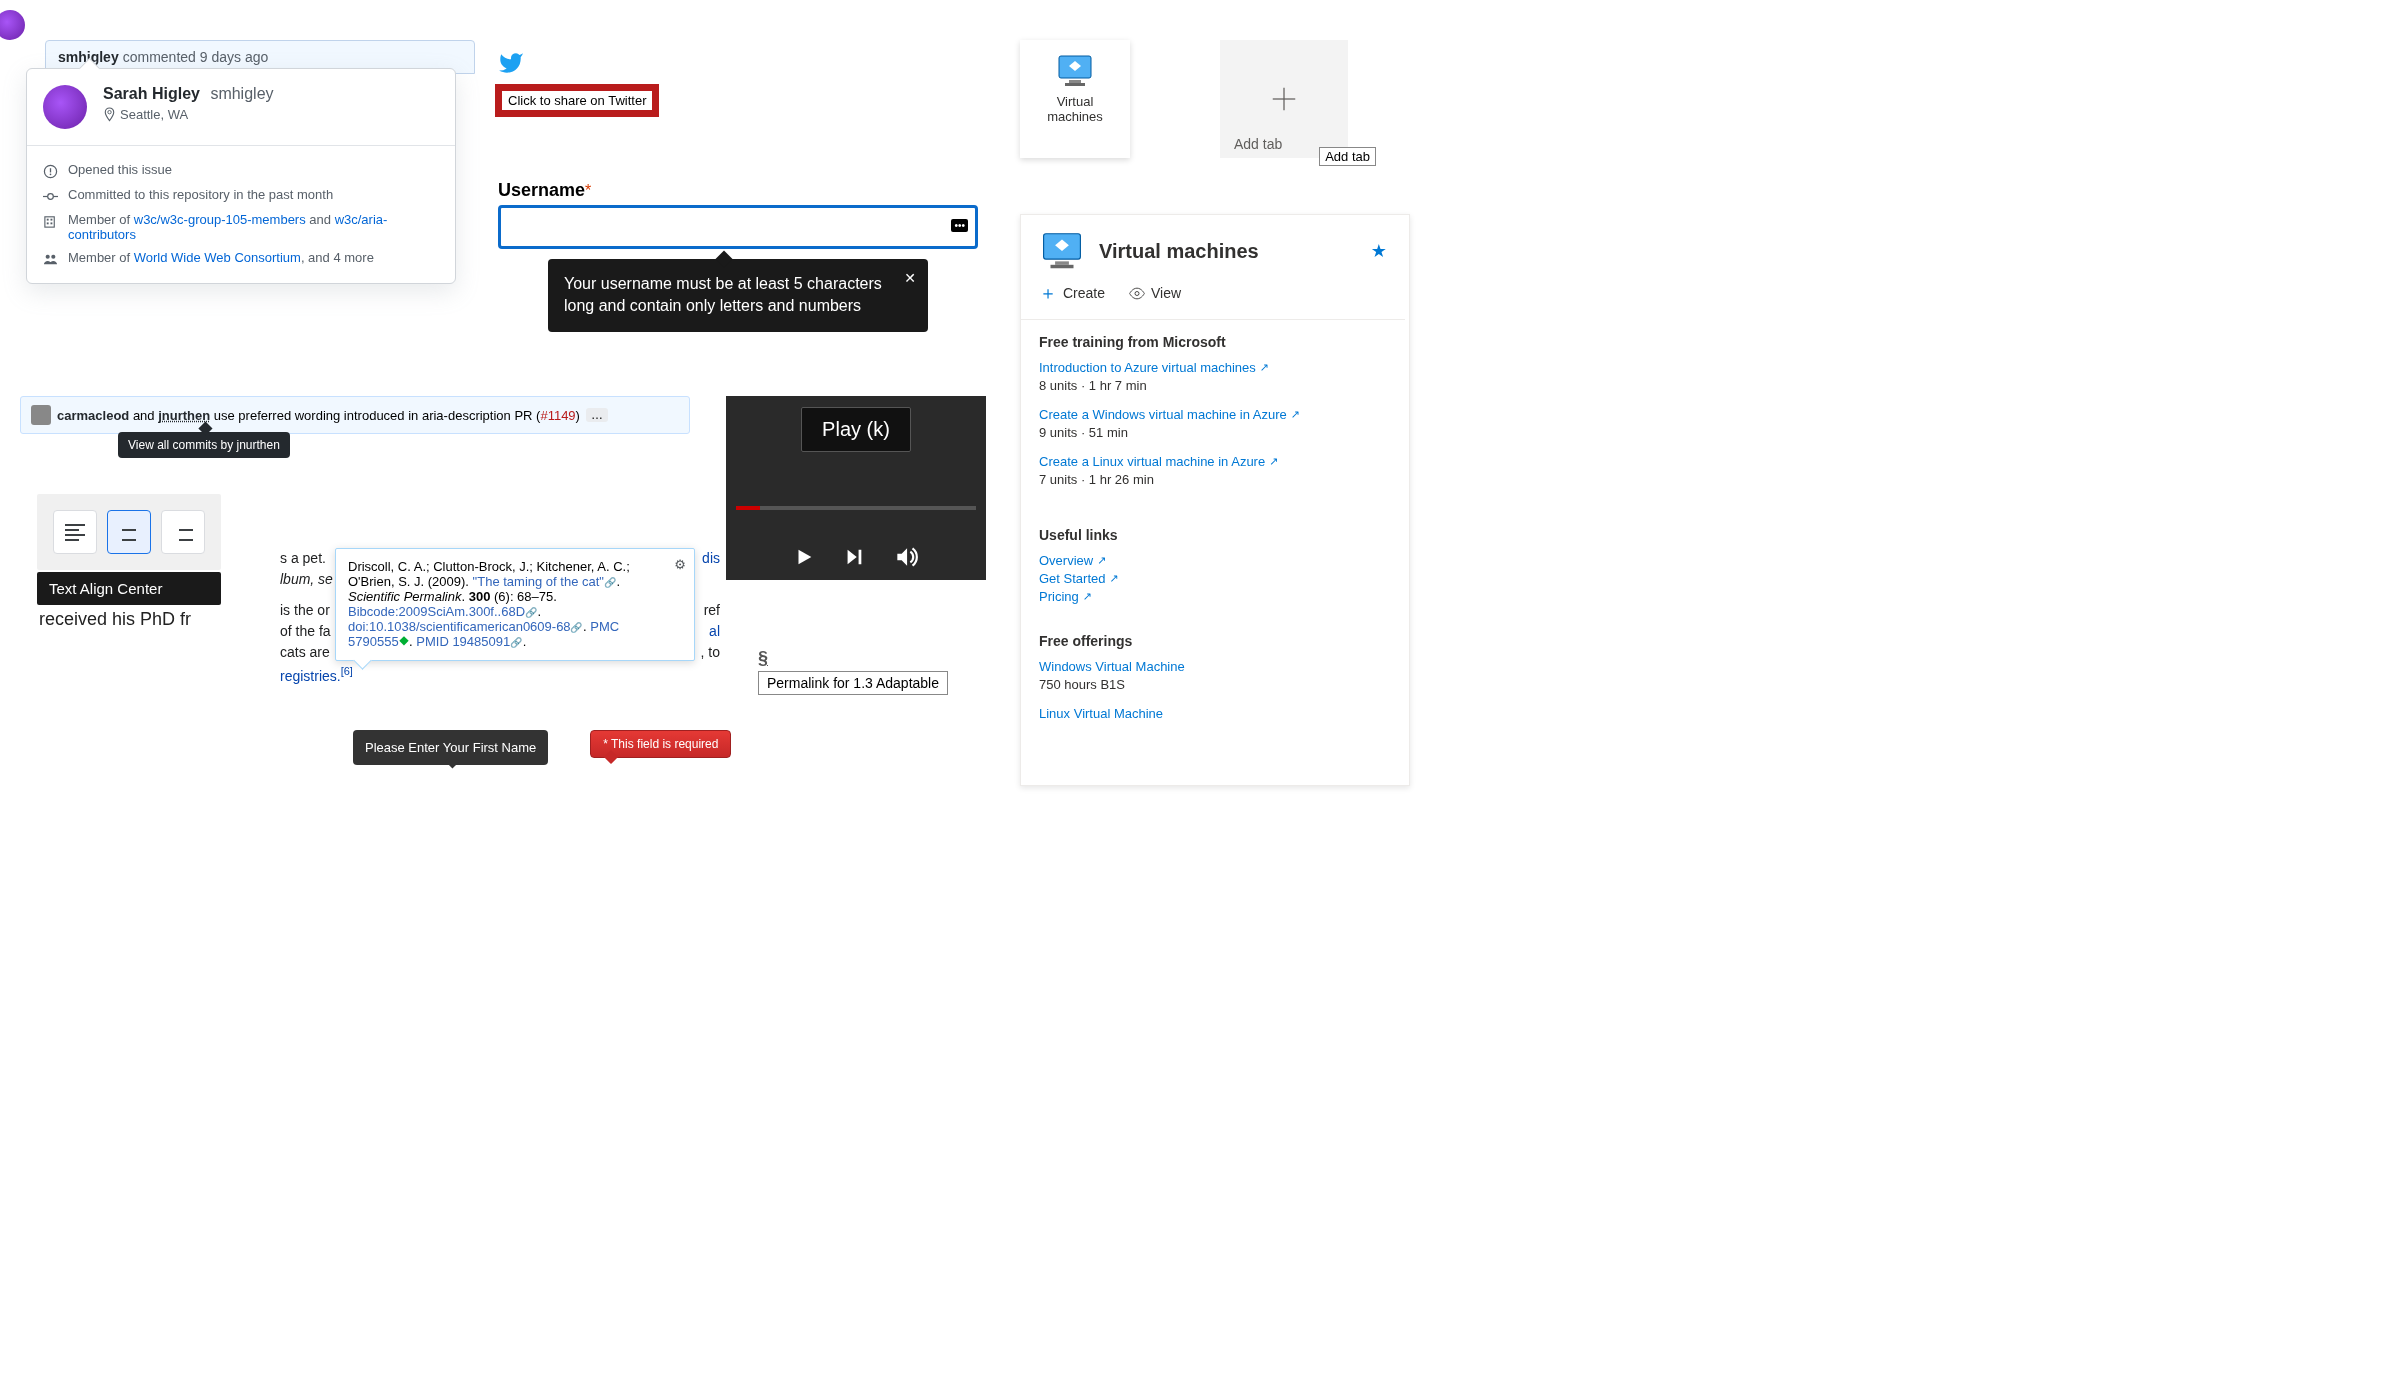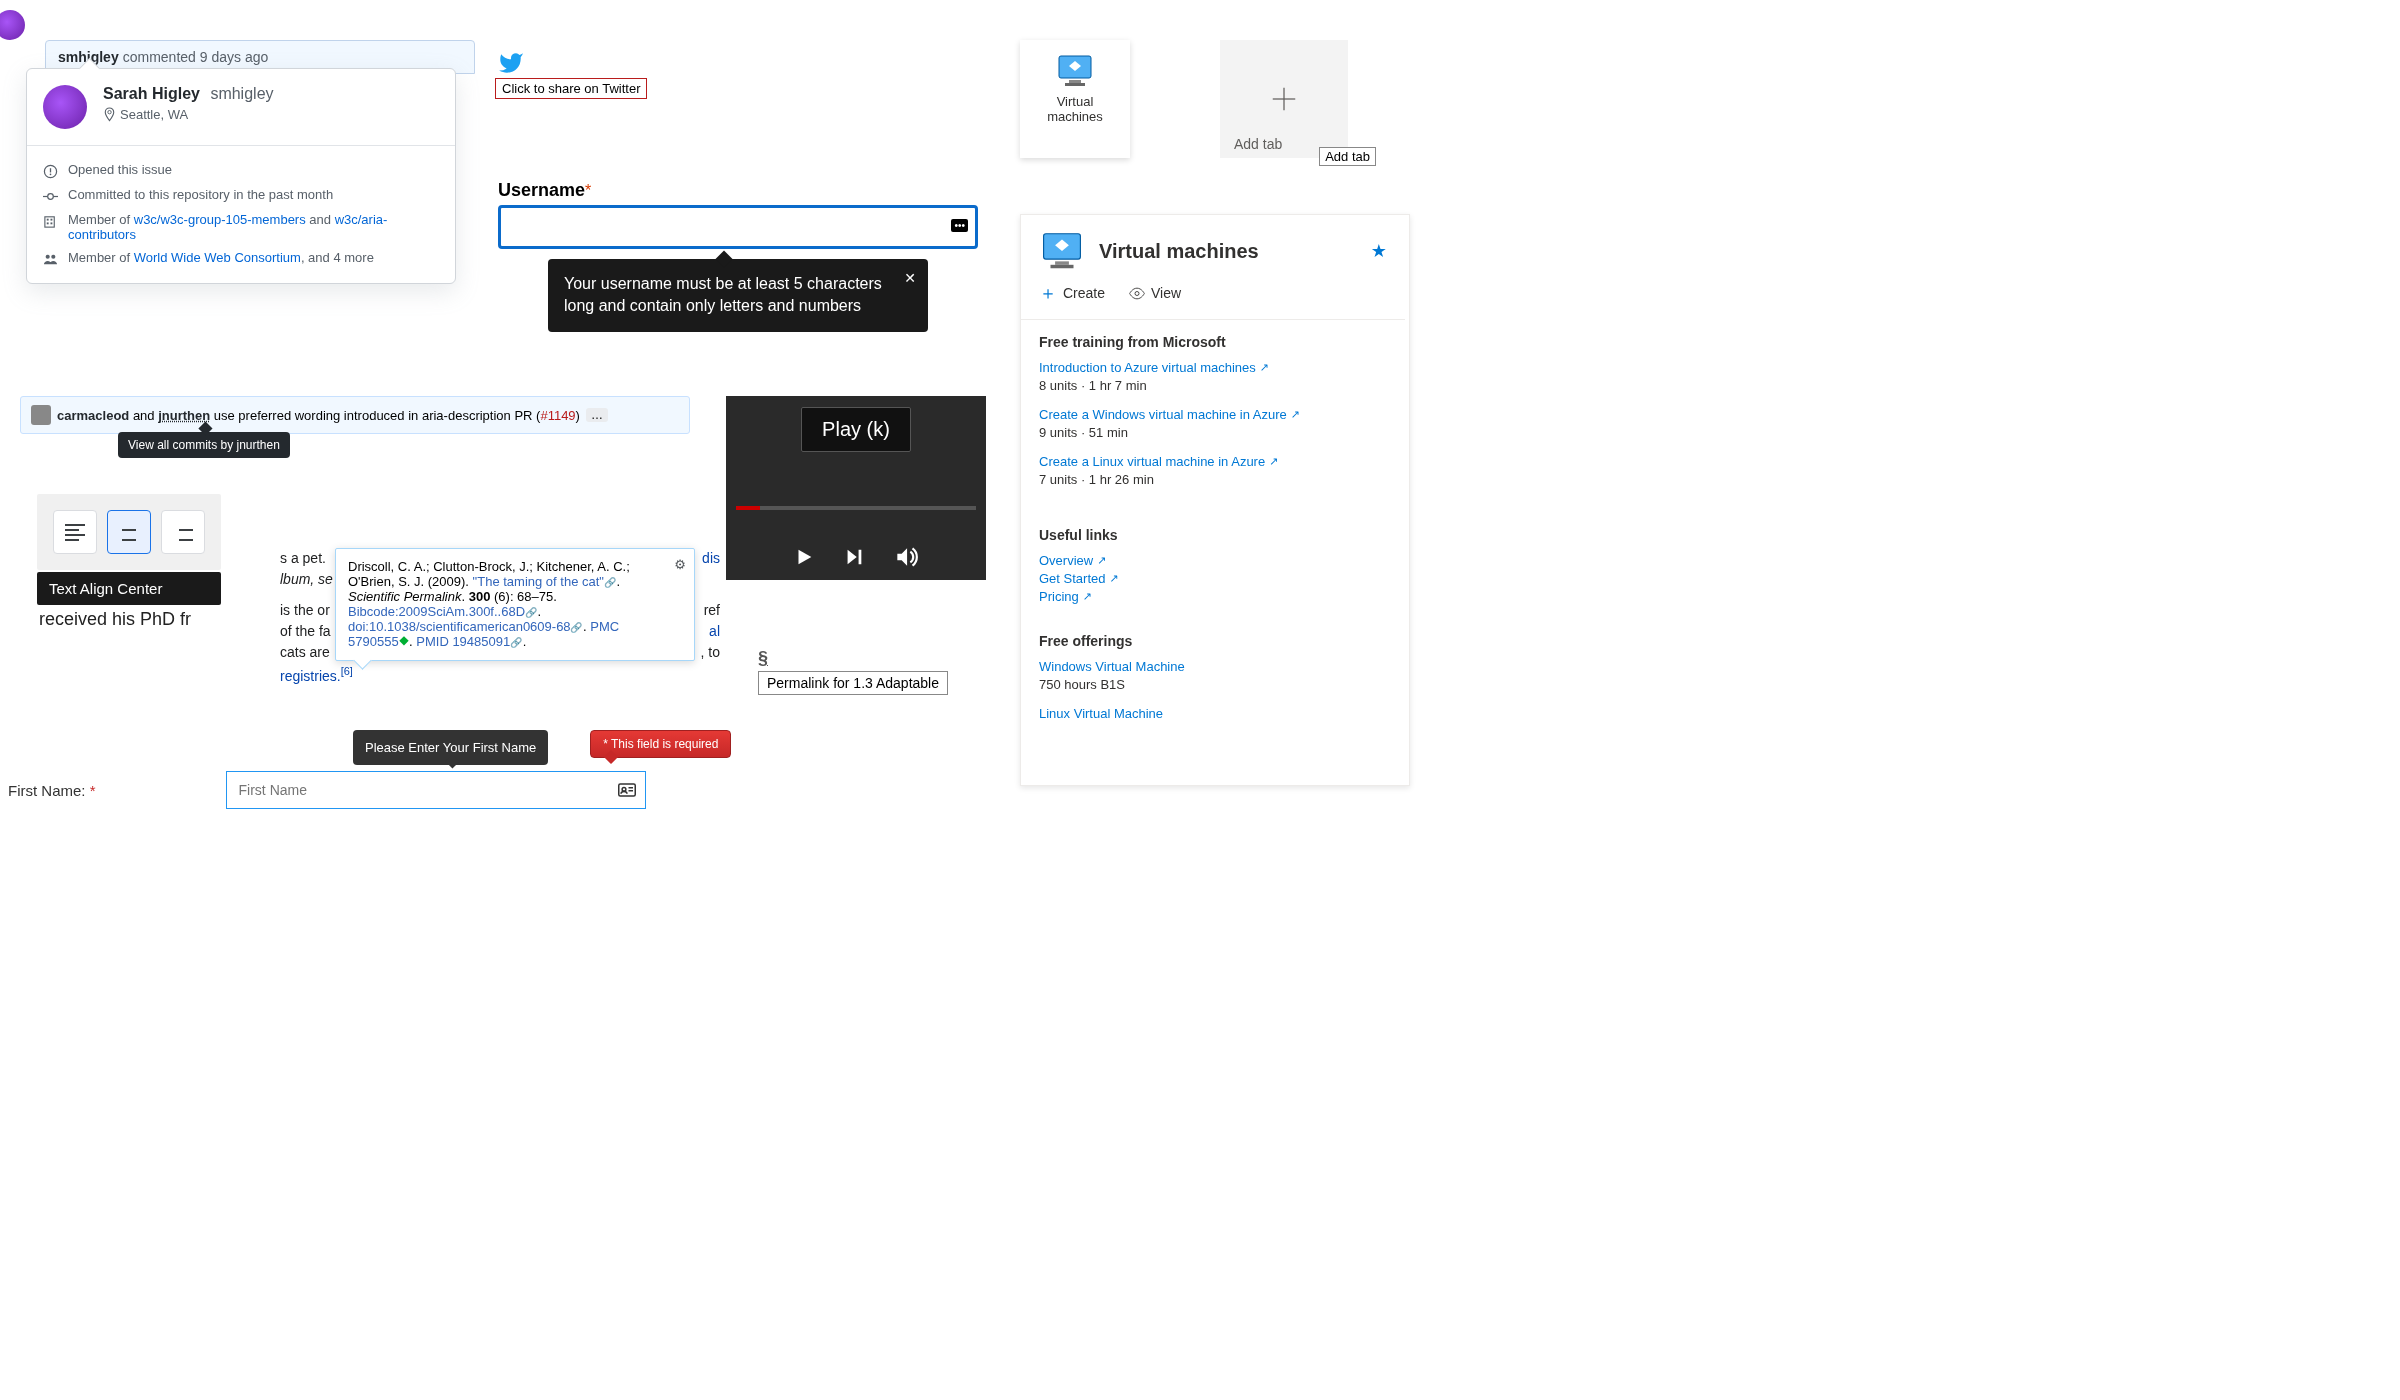--- a/index.html
+++ b/index.html
@@ -21,21 +21,21 @@
 .gh-hover-login { color: #586069; font-size: 16px; margin-left: 6px; }
 .gh-hover-loc { color: #586069; font-size: 13px; margin-top: 4px; display:flex; align-items:center; gap:4px;}
 .gh-hover-body { border-top: 1px solid #e1e4e8; padding: 12px 16px; font-size: 13px; color: #586069; }
 .gh-hover-row { display: flex; gap: 10px; padding: 4px 0; align-items: flex-start; }
 .gh-hover-row svg { flex-shrink: 0; margin-top:2px;}
 .gh-link { color: #0366d6; }
 
 
 .twitter-area { position: absolute; left: 495px; top: 50px; }
 .twitter-icon { color: #1DA1F2; }
-.twitter-tooltip { border: 1px solid #b91c1c; background: #fff; padding: 2px 6px; font-size: 13px; margin-top: 2px; display:inline-block;}
+.twitter-tooltip { border: 7px solid #b91c1c; background: #fff; padding: 2px 6px; font-size: 13px; margin-top: 8px; display:inline-block;}
 
 
 .username-wrap { position: absolute; left: 498px; top: 180px; width: 480px; }
 .username-label { font-weight: 700; font-size: 18px; color: #000; }
 .req-star { color: #d83b01; }
 .username-input { width: 100%; border: 3px solid #0b6bcb; border-radius: 4px; padding: 10px 40px 10px 12px; font-size: 16px; margin-top: 4px; position: relative;}
 .username-input-wrap { position: relative; }
 .pw-icon { position: absolute; right: 10px; top: 18px; background: #000; color: #fff; font-size: 10px; padding: 1px 3px; border-radius: 2px; }
 .username-tooltip { background: #1a1a1a; color: #fff; padding: 14px 40px 14px 16px; border-radius: 4px; font-size: 16px; position: relative; margin-top: 10px; margin-left: 50px; width: 380px; line-height:1.4;}
 .username-tooltip::before { content: ""; position: absolute; top: -6px; left: 170px; width: 12px; height: 12px; background: #1a1a1a; transform: rotate(45deg); }
@@ -389,28 +389,13 @@
     <div><span class="azure-link">Linux Virtual Machine</span></div>
   </div>
   </div>
 </div>
 
 <div class="form-wrap">
   <div class="form-tooltips">
     <div class="form-tt1">Please Enter Your First Name</div>
     <div class="form-tt2">* This field is required</div>
   </div>
-  <div class="form-row">
-    <label class="form-label"><span>First Name: </span><span class="form-req">*</span></label>
-    <div class="form-input-wrap">
-      <input class="form-input" placeholder="First Name" style="">
-      <span class="form-icon">
-        <svg width="18" height="14" viewBox="0 0 24 18" fill="none" stroke="#333" stroke-width="2">
-            <rect x="1" y="1" width="22" height="16" rx="2"></rect>
-            <circle cx="8" cy="8" r="2.5"></circle>
-            <path d="M4 14c0-2 2-3 4-3s4 1 4 3"></path>
-            <line x1="14" y1="6" x2="20" y2="6"></line>
-            <line x1="14" y1="10" x2="20" y2="10"></line>
-          </svg>
-      </span>
-    </div>
-  </div>
 </div>
 
 </body></html>

